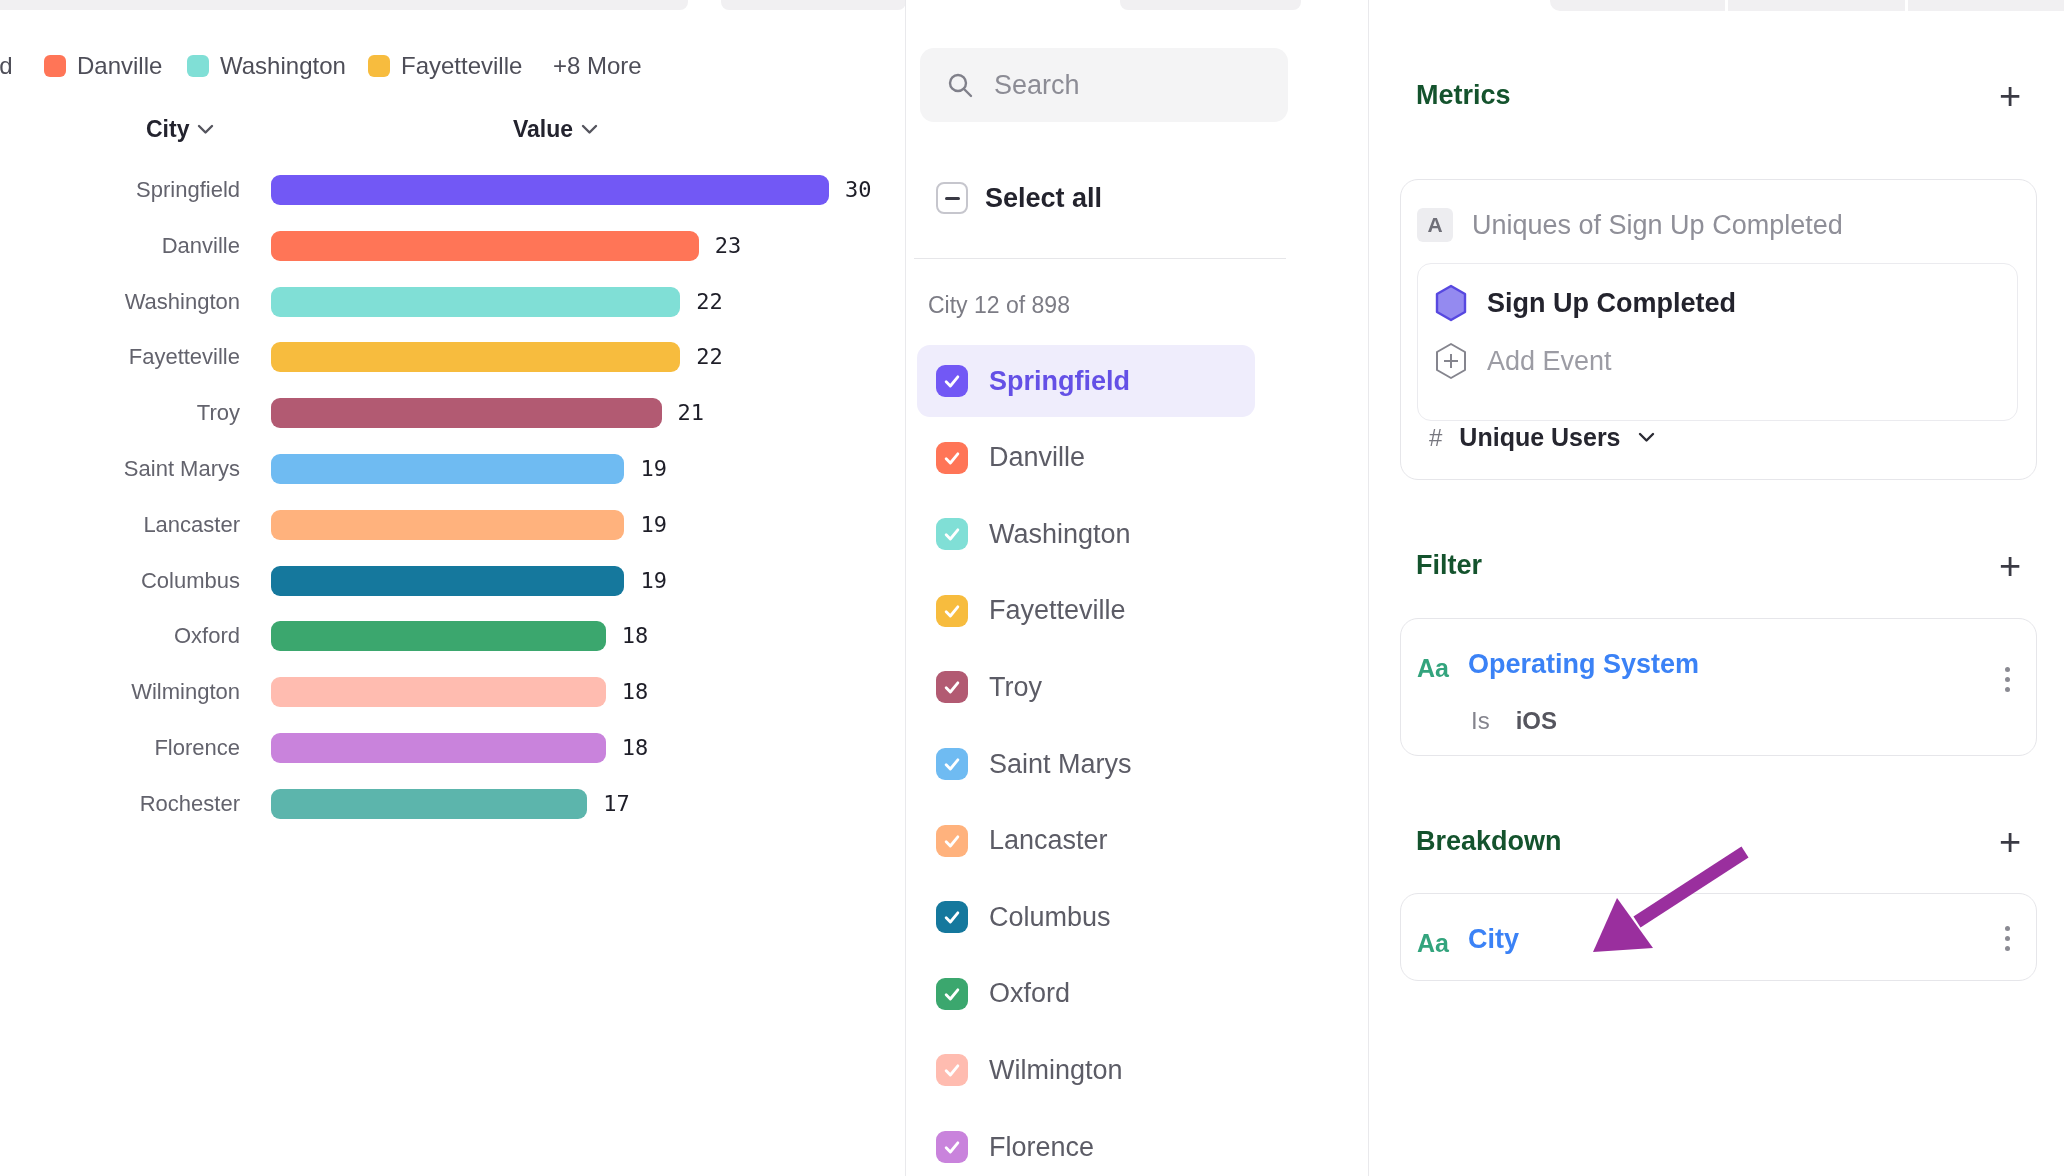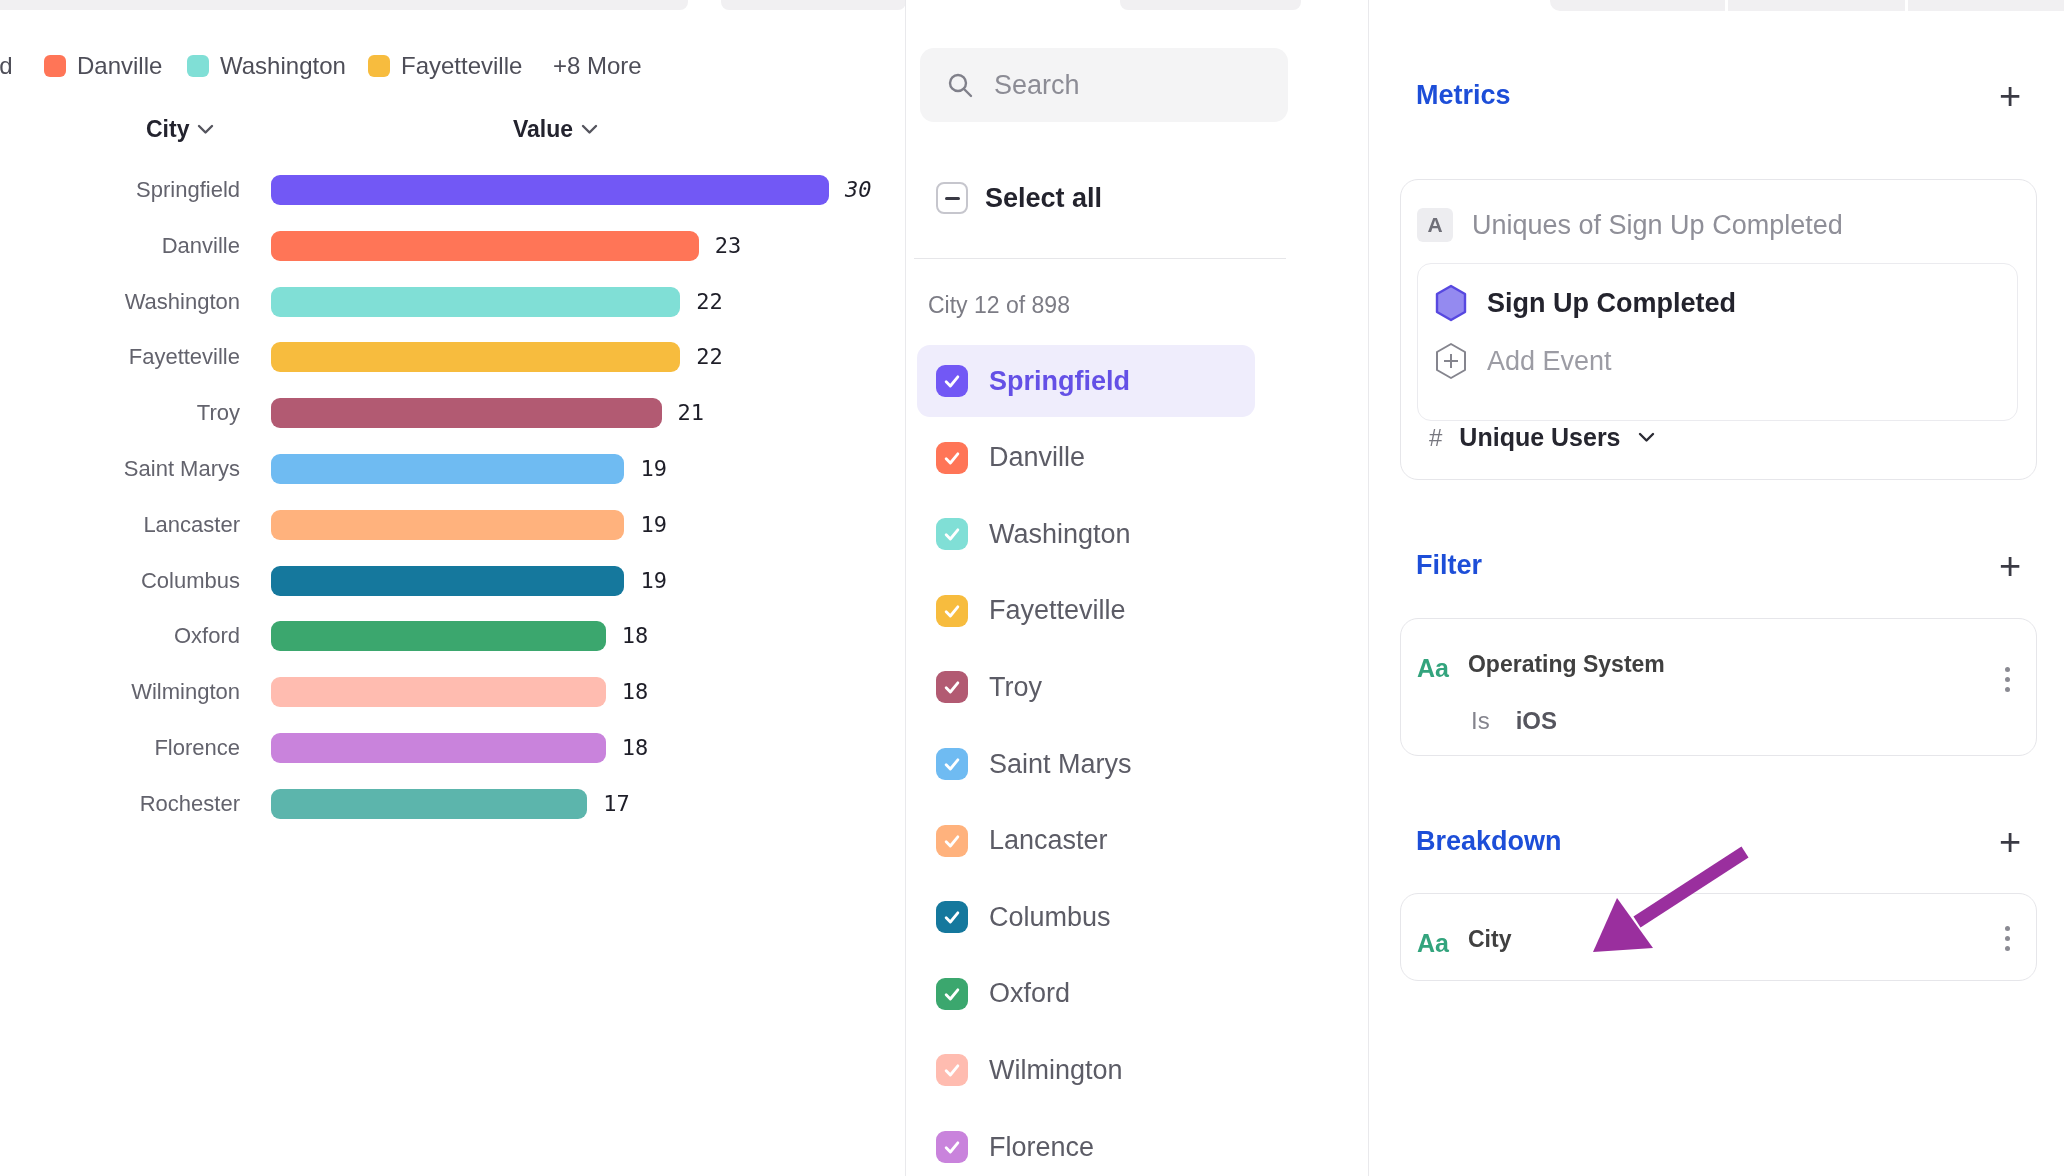--- a/index.html
+++ b/index.html
@@ -49,38 +49,38 @@
   .selectall-label{font-size:27px;font-weight:700;color:#23232D;}
   .hdivider{position:absolute;left:914px;top:258px;width:372px;height:1px;background:#E6E6E9;}
   .count-label{position:absolute;left:928px;top:292px;font-size:23px;color:#7C7C85;}
   .city-row{position:absolute;left:917px;width:338px;height:72px;border-radius:13px;
     display:flex;align-items:center;gap:21px;padding-left:19px;box-sizing:border-box;cursor:pointer;}
   .city-check{width:32px;height:32px;border-radius:9px;flex:0 0 auto;
     display:flex;align-items:center;justify-content:center;}
   .city-label{font-size:27px;color:#5C5C66;}
 
   
-  .section-heading{position:absolute;left:1416px;font-size:27px;font-weight:700;color:#1d4ed8;}
+  .section-heading{position:absolute;left:1416px;font-size:27px;font-weight:700;color:#14532d;}
   .plus-btn{position:absolute;left:1990px;width:40px;height:40px;display:flex;align-items:center;
     justify-content:center;font-size:38px;font-weight:300;color:#3A3A44;cursor:pointer;line-height:1;}
   .card{position:absolute;left:1400px;width:637px;border:1.5px solid #E6E6EA;border-radius:18px;
     background:#fff;box-sizing:border-box;}
   .a-badge{width:36px;height:34px;background:#EDEDF0;border-radius:6px;color:#6F6F78;
     font-size:21px;font-weight:700;display:flex;align-items:center;justify-content:center;}
   .muted-title{font-size:27px;color:#8F8F98;}
   .inner-card{position:absolute;left:16px;top:83px;width:601px;height:158px;
     border:1.5px solid #EBEBEF;border-radius:14px;box-sizing:border-box;}
   .ev-row{position:absolute;left:16px;display:flex;align-items:center;gap:19px;}
   .ev-name{font-size:27px;font-weight:700;color:#23232D;}
   .add-event{font-size:27px;color:#9C9CA4;text-align:center;}
   .measure-row{position:absolute;left:28px;top:243px;display:flex;align-items:center;gap:17px;}
   .hash{font-size:24px;color:#77777F;}
   .measure-label{font-size:25px;font-weight:700;color:#26262F;}
   .aa-badge{font-size:25px;font-weight:700;color:#33A47D;margin-top:9px;}
-  .prop-label{font-size:23px;font-weight:700;color:#404040;}
+  .prop-label{font-size:27px;font-weight:700;color:#3b82f6;}
   .kebab{position:absolute;right:22px;display:flex;flex-direction:column;gap:5px;align-items:center;
     cursor:pointer;padding:4px;}
   .kebab i{width:5px;height:5px;border-radius:50%;background:#8A8A92;display:block;}
   .op{font-size:24px;color:#84848D;}
   .opval{font-size:24px;color:#55555E;font-weight:600;}
 </style>
 </head>
 <body>
 
 <div class="tab-sliver" style="left:0;width:688px;border-radius:0 0 8px 0;"></div>
@@ -125,21 +125,21 @@
   <span>Value</span>
   <svg width="17" height="11" viewBox="0 0 17 11">
       <polyline points="2,2 8.5,8.5 15,2" fill="none" stroke="#55555E" stroke-width="2.4" stroke-linecap="round" stroke-linejoin="round"></polyline>
     </svg>
 </div>
 
 <div id="chart-rows">
   <div>
     <div class="chart-row-label" style="position: absolute; top: 175px;">Springfield</div>
     <div class="chart-bar" style="top: 175px; width: 558px; background: rgb(114, 88, 245);"></div>
-    <div class="chart-val" style="top: 175px; left: 845px; font-style: italic;">30</div>
+    <div class="chart-val" style="top: 175px; left: 845px;">30</div>
   </div>
 
   <div>
     <div class="chart-row-label" style="position: absolute; top: 230.8px;">Danville</div>
     <div class="chart-bar" style="top: 230.8px; width: 427.8px; background: rgb(255, 117, 87);"></div>
     <div class="chart-val" style="top: 230.8px; left: 714.8px;">23</div>
   </div>
 
   <div>
     <div class="chart-row-label" style="position: absolute; top: 286.6px;">Washington</div>

